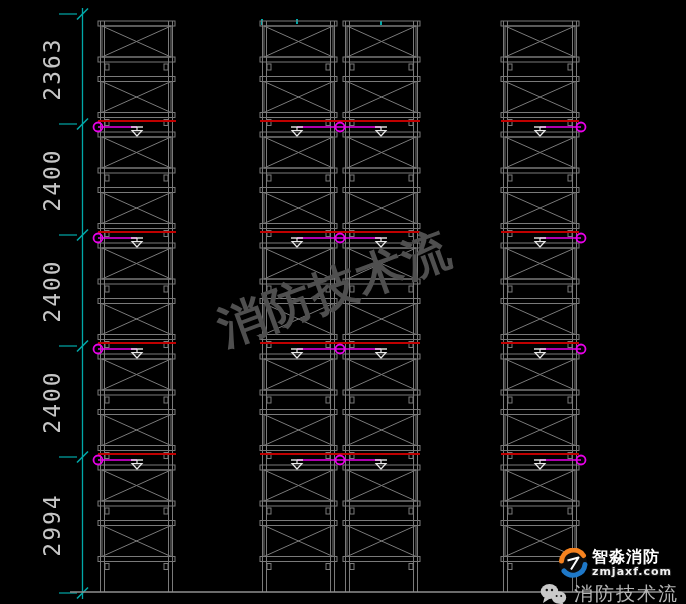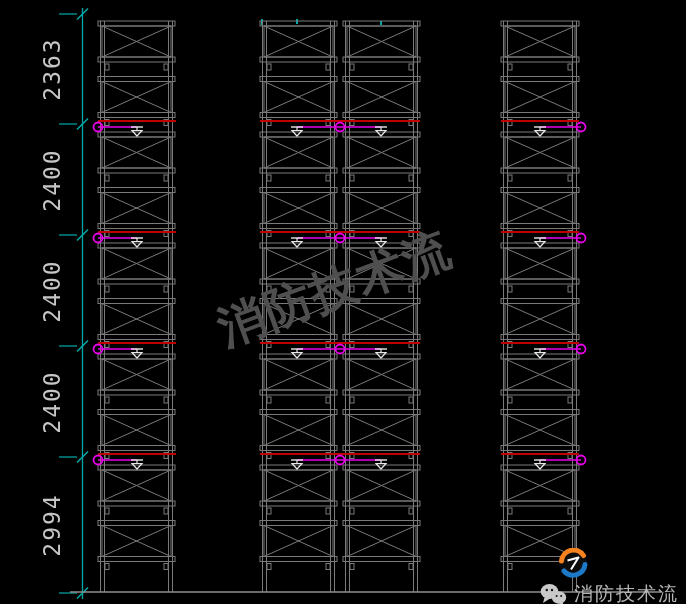--- a/index.html
+++ b/index.html
@@ -503,20 +503,24 @@
 
   <div class="watermark" style="left: 335px; top: 289px; font-size: 47px; transform: translate(-50%, -50%) rotate(-20deg);">消防技术流</div>
 
   <div class="brand-zm">
     <svg width="30" height="30" viewBox="0 0 30 30">
       <circle cx="15" cy="15" r="14" fill="#0c0c0c"></circle>
       <path d="M3.5 13 A 12 12 0 0 1 25.5 7.5" stroke="#f5821f" stroke-width="5" fill="none" stroke-linecap="round"></path>
       <path d="M27 16.5 A 12 12 0 0 1 6 23" stroke="#1e78c8" stroke-width="5" fill="none" stroke-linecap="round"></path>
       <path d="M9.5 12.5 L20.5 9.5 L13 21.5" stroke="#ffffff" stroke-width="2" fill="none" stroke-linejoin="round"></path>
     </svg>
+    <div class="zm-col">
+      <span class="zm-name">智淼消防</span>
+      <span class="zm-url">zmjaxf.com</span>
+    </div>
   </div>
 
   <div class="brand-wc">
     <svg width="27" height="23" viewBox="0 0 27 23">
       <ellipse cx="9.5" cy="8.5" rx="8.8" ry="7.6" fill="#c9c9c9"></ellipse>
       <path d="M4.5 14.5 L3 20 L10 15.5 Z" fill="#c9c9c9"></path>
       <circle cx="6.8" cy="7" r="1.2" fill="#111"></circle>
       <circle cx="12" cy="7" r="1.2" fill="#111"></circle>
       <ellipse cx="19" cy="14.5" rx="7.2" ry="6.2" fill="#c9c9c9"></ellipse>
       <path d="M22.5 19.5 L24.5 23 L18.5 20 Z" fill="#c9c9c9"></path>

